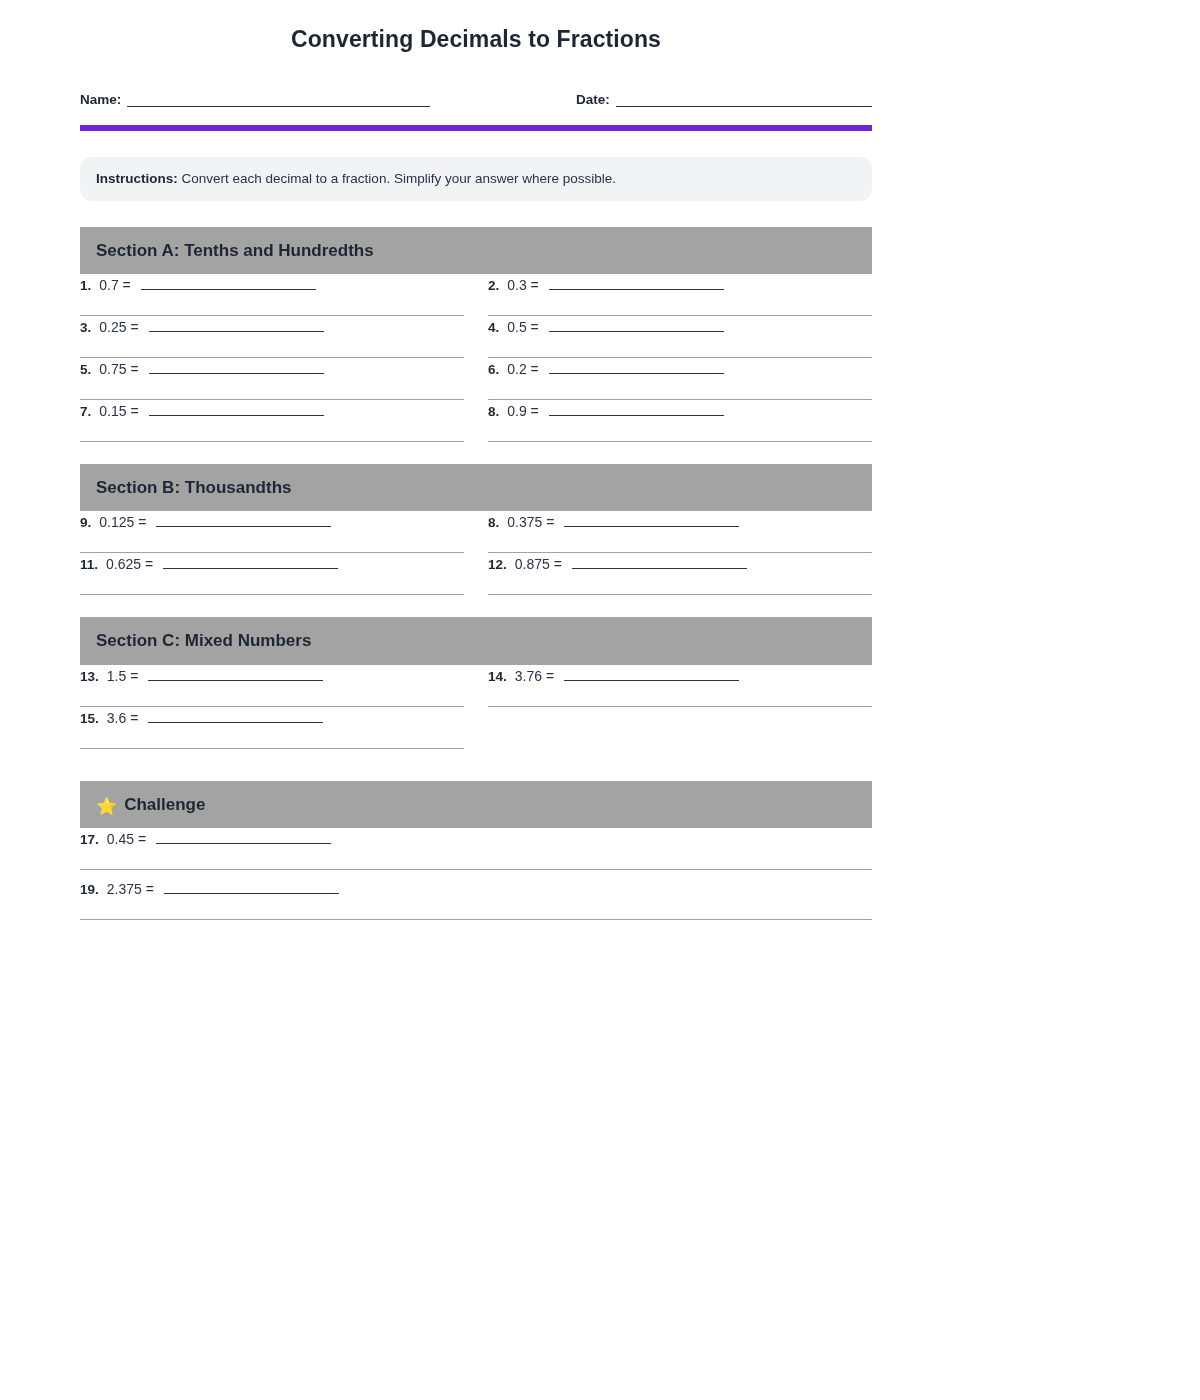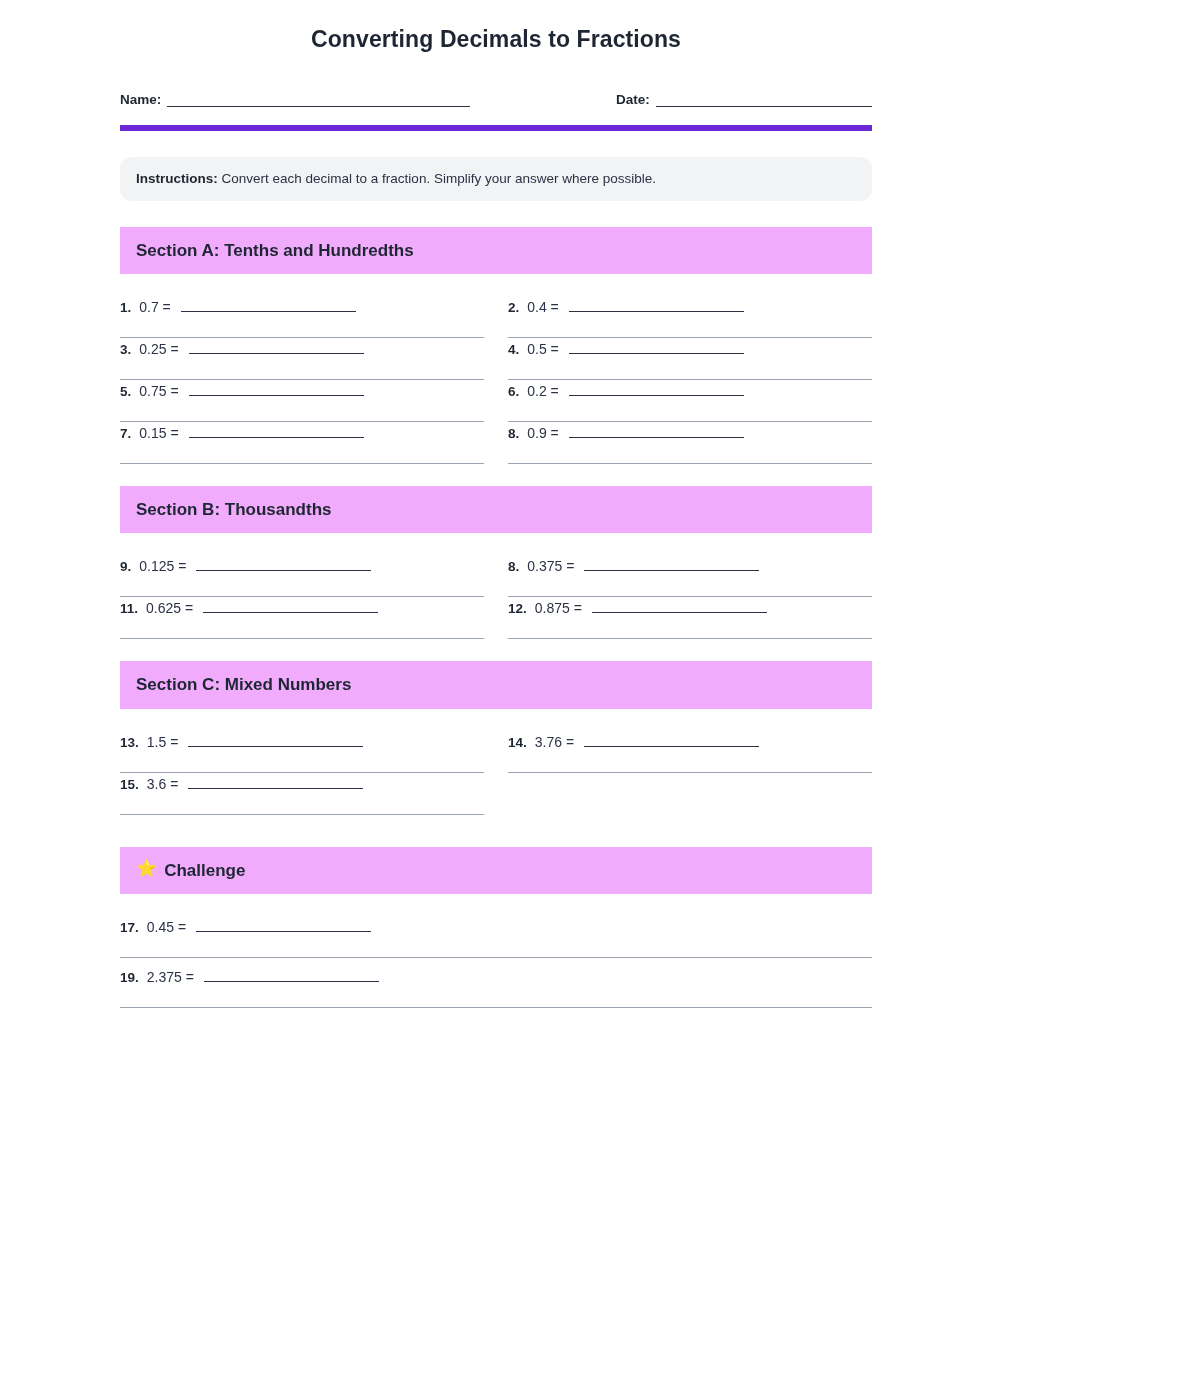--- a/index.html
+++ b/index.html
@@ -12,21 +12,21 @@
     height: 1400px;
     font-family: "Liberation Sans", sans-serif;
     color: #1f2633;
     -webkit-font-smoothing: antialiased;
   }
 
   .sheet {
     width: 1056px;
     height: 1400px;
     box-sizing: border-box;
-    padding: 26px 184px 0 120px;
+    padding: 26px 184px 0 80px;
     position: relative;
   }
 
   
   .worksheet-title {
     font-size: 23px;
     font-weight: bold;
     text-align: center;
     color: #1f2633;
     letter-spacing: 0.1px;
@@ -72,28 +72,27 @@
     margin-bottom: 26px;
     line-height: 1.35;
   }
   .instructions .lead {
     font-weight: bold;
     color: #1f2633;
   }
 
   
   .section-bar {
-    background: #f0abfc;
+    background: #a3a3a3;
     padding: 13px 16px;
     font-size: 17px;
     font-weight: bold;
     color: #1f2633;
-    margin-bottom: 22px;
-    display: flex;
-    align-items: flex-start;
+    display: flex;
+    align-items: flex-end;
     gap: 7px;
     line-height: 1.25;
   }
   .section-bar.challenge-bar { margin-top: 32px; }
   .section-star {
     font-size: 17px;
     line-height: 1;
   }
 
   
@@ -170,21 +169,21 @@
         <span>Section A: Tenths and Hundredths</span>
       </div>
       <div class="problem-grid">
         <div class="problem">
           <span class="problem-num">1.</span>
           <span class="problem-expr">0.7 =</span>
           <span class="answer-blank"></span>
         </div>
         <div class="problem">
           <span class="problem-num">2.</span>
-          <span class="problem-expr">0.4 =</span>
+          <span class="problem-expr">0.3 =</span>
           <span class="answer-blank"></span>
         </div>
         <div class="problem">
           <span class="problem-num">3.</span>
           <span class="problem-expr">0.25 =</span>
           <span class="answer-blank"></span>
         </div>
         <div class="problem">
           <span class="problem-num">4.</span>
           <span class="problem-expr">0.5 =</span>

